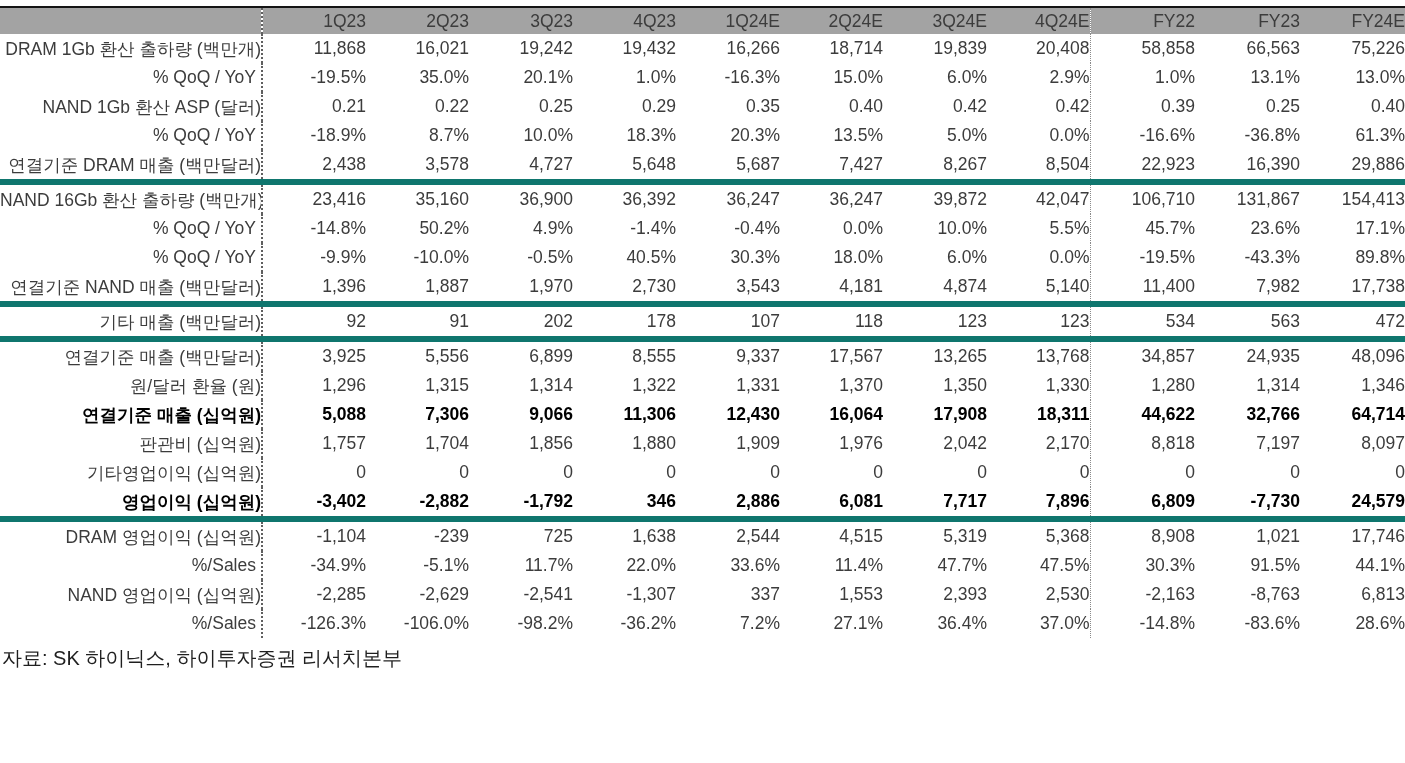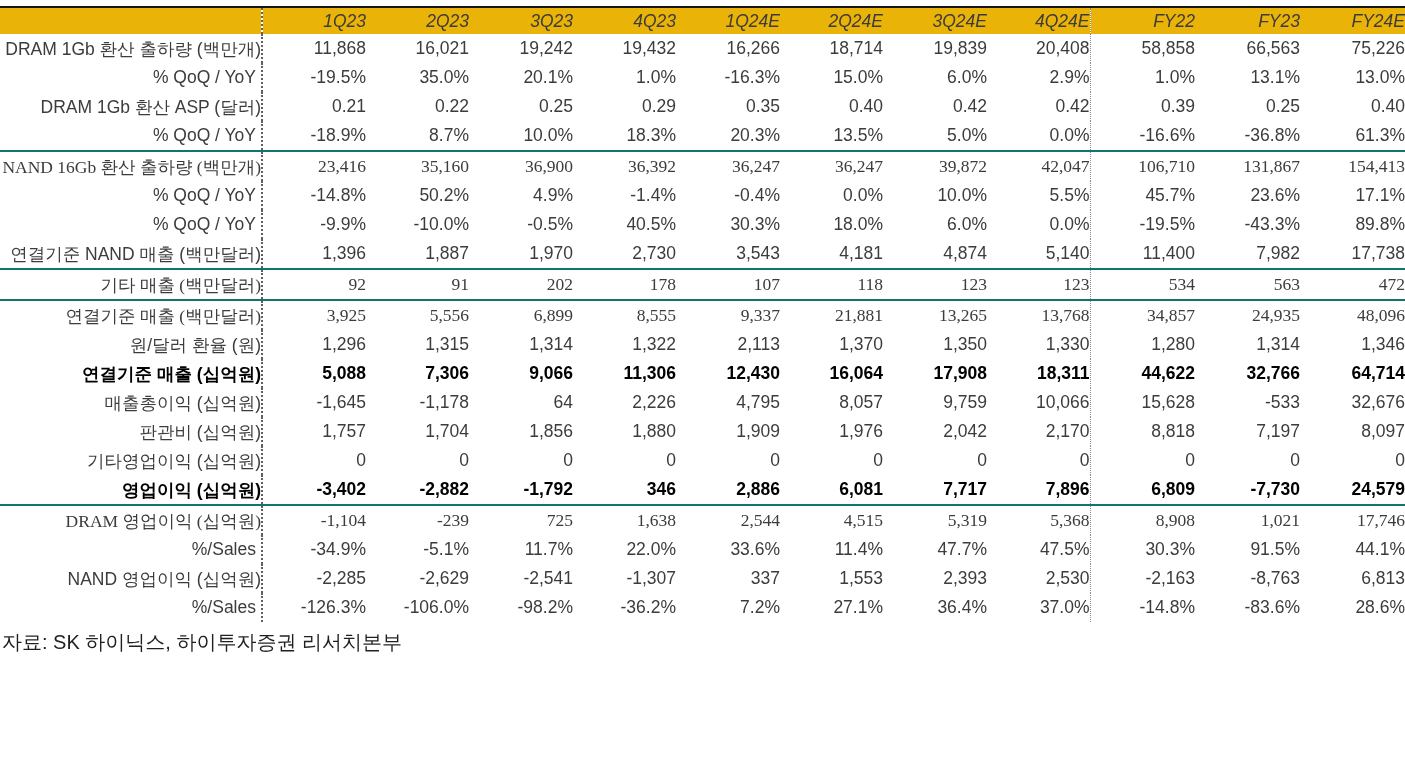--- a/index.html
+++ b/index.html
@@ -9,42 +9,41 @@
     color: #3c3c3c;
     padding-top: 6px;
   }
   .fin-table {
     border-collapse: collapse;
     width: 1405px;
     table-layout: fixed;
     border-top: 2px solid #141414;
   }
   .fin-table th {
-    background: #eab308;
+    background: #a3a3a3;
     font-weight: 400;
     height: 26px;
-    font-style: italic;
   }
   .fin-table td { height: 29px; }
   .fin-table th, .fin-table td {
     font-size: 17.5px;
     padding: 0;
     white-space: nowrap;
     overflow: hidden;
     vertical-align: middle;
   }
   .label-col {
     text-align: right;
     padding-left: 6px;
     border-right: 2px dotted #5f5f5f;
   }
   td.lab-right { text-align: right; padding-right: 5px; padding-left: 4px; }
   .val { text-align: right; padding-right: 11px; }
   .fy-first { border-left: 1px dotted #8a8a8a; }
-  tr.sep-above td { border-top: 2px solid #0f766e; font-family: Liberation Serif, serif; }
+  tr.sep-above td { border-top: 6px solid #0f766e; }
   tr.bold td { font-weight: 700; color: #000000; }
   .source {
     font-size: 20px;
     color: #1f1f1f;
     padding: 7px 0 0 2px;
   }
 </style>
 </head>
 <body>
 
@@ -102,21 +101,21 @@
         <td class="val">1.0%</td>
         <td class="val">-16.3%</td>
         <td class="val">15.0%</td>
         <td class="val">6.0%</td>
         <td class="val">2.9%</td>
         <td class="val fy-first">1.0%</td>
         <td class="val">13.1%</td>
         <td class="val">13.0%</td>
       </tr>
       <tr>
-        <td class="label-col">DRAM 1Gb 환산 ASP (달러)</td>
+        <td class="label-col">NAND 1Gb 환산 ASP (달러)</td>
         <td class="val">0.21</td>
         <td class="val">0.22</td>
         <td class="val">0.25</td>
         <td class="val">0.29</td>
         <td class="val">0.35</td>
         <td class="val">0.40</td>
         <td class="val">0.42</td>
         <td class="val">0.42</td>
         <td class="val fy-first">0.39</td>
         <td class="val">0.25</td>
@@ -128,20 +127,34 @@
         <td class="val">8.7%</td>
         <td class="val">10.0%</td>
         <td class="val">18.3%</td>
         <td class="val">20.3%</td>
         <td class="val">13.5%</td>
         <td class="val">5.0%</td>
         <td class="val">0.0%</td>
         <td class="val fy-first">-16.6%</td>
         <td class="val">-36.8%</td>
         <td class="val">61.3%</td>
+      </tr>
+      <tr>
+        <td class="label-col">연결기준 DRAM 매출 (백만달러)</td>
+        <td class="val">2,438</td>
+        <td class="val">3,578</td>
+        <td class="val">4,727</td>
+        <td class="val">5,648</td>
+        <td class="val">5,687</td>
+        <td class="val">7,427</td>
+        <td class="val">8,267</td>
+        <td class="val">8,504</td>
+        <td class="val fy-first">22,923</td>
+        <td class="val">16,390</td>
+        <td class="val">29,886</td>
       </tr>
       <tr class="sep-above">
         <td class="label-col">NAND 16Gb 환산 출하량 (백만개)</td>
         <td class="val">23,416</td>
         <td class="val">35,160</td>
         <td class="val">36,900</td>
         <td class="val">36,392</td>
         <td class="val">36,247</td>
         <td class="val">36,247</td>
         <td class="val">39,872</td>
@@ -206,34 +219,34 @@
         <td class="val">563</td>
         <td class="val">472</td>
       </tr>
       <tr class="sep-above">
         <td class="label-col">연결기준 매출 (백만달러)</td>
         <td class="val">3,925</td>
         <td class="val">5,556</td>
         <td class="val">6,899</td>
         <td class="val">8,555</td>
         <td class="val">9,337</td>
-        <td class="val">21,881</td>
+        <td class="val">17,567</td>
         <td class="val">13,265</td>
         <td class="val">13,768</td>
         <td class="val fy-first">34,857</td>
         <td class="val">24,935</td>
         <td class="val">48,096</td>
       </tr>
       <tr>
         <td class="label-col">원/달러 환율 (원)</td>
         <td class="val">1,296</td>
         <td class="val">1,315</td>
         <td class="val">1,314</td>
         <td class="val">1,322</td>
-        <td class="val">2,113</td>
+        <td class="val">1,331</td>
         <td class="val">1,370</td>
         <td class="val">1,350</td>
         <td class="val">1,330</td>
         <td class="val fy-first">1,280</td>
         <td class="val">1,314</td>
         <td class="val">1,346</td>
       </tr>
       <tr class="bold">
         <td class="label-col">연결기준 매출 (십억원)</td>
         <td class="val">5,088</td>
@@ -242,34 +255,20 @@
         <td class="val">11,306</td>
         <td class="val">12,430</td>
         <td class="val">16,064</td>
         <td class="val">17,908</td>
         <td class="val">18,311</td>
         <td class="val fy-first">44,622</td>
         <td class="val">32,766</td>
         <td class="val">64,714</td>
       </tr>
       <tr>
-        <td class="label-col">매출총이익 (십억원)</td>
-        <td class="val">-1,645</td>
-        <td class="val">-1,178</td>
-        <td class="val">64</td>
-        <td class="val">2,226</td>
-        <td class="val">4,795</td>
-        <td class="val">8,057</td>
-        <td class="val">9,759</td>
-        <td class="val">10,066</td>
-        <td class="val fy-first">15,628</td>
-        <td class="val">-533</td>
-        <td class="val">32,676</td>
-      </tr>
-      <tr>
         <td class="label-col">판관비 (십억원)</td>
         <td class="val">1,757</td>
         <td class="val">1,704</td>
         <td class="val">1,856</td>
         <td class="val">1,880</td>
         <td class="val">1,909</td>
         <td class="val">1,976</td>
         <td class="val">2,042</td>
         <td class="val">2,170</td>
         <td class="val fy-first">8,818</td>

